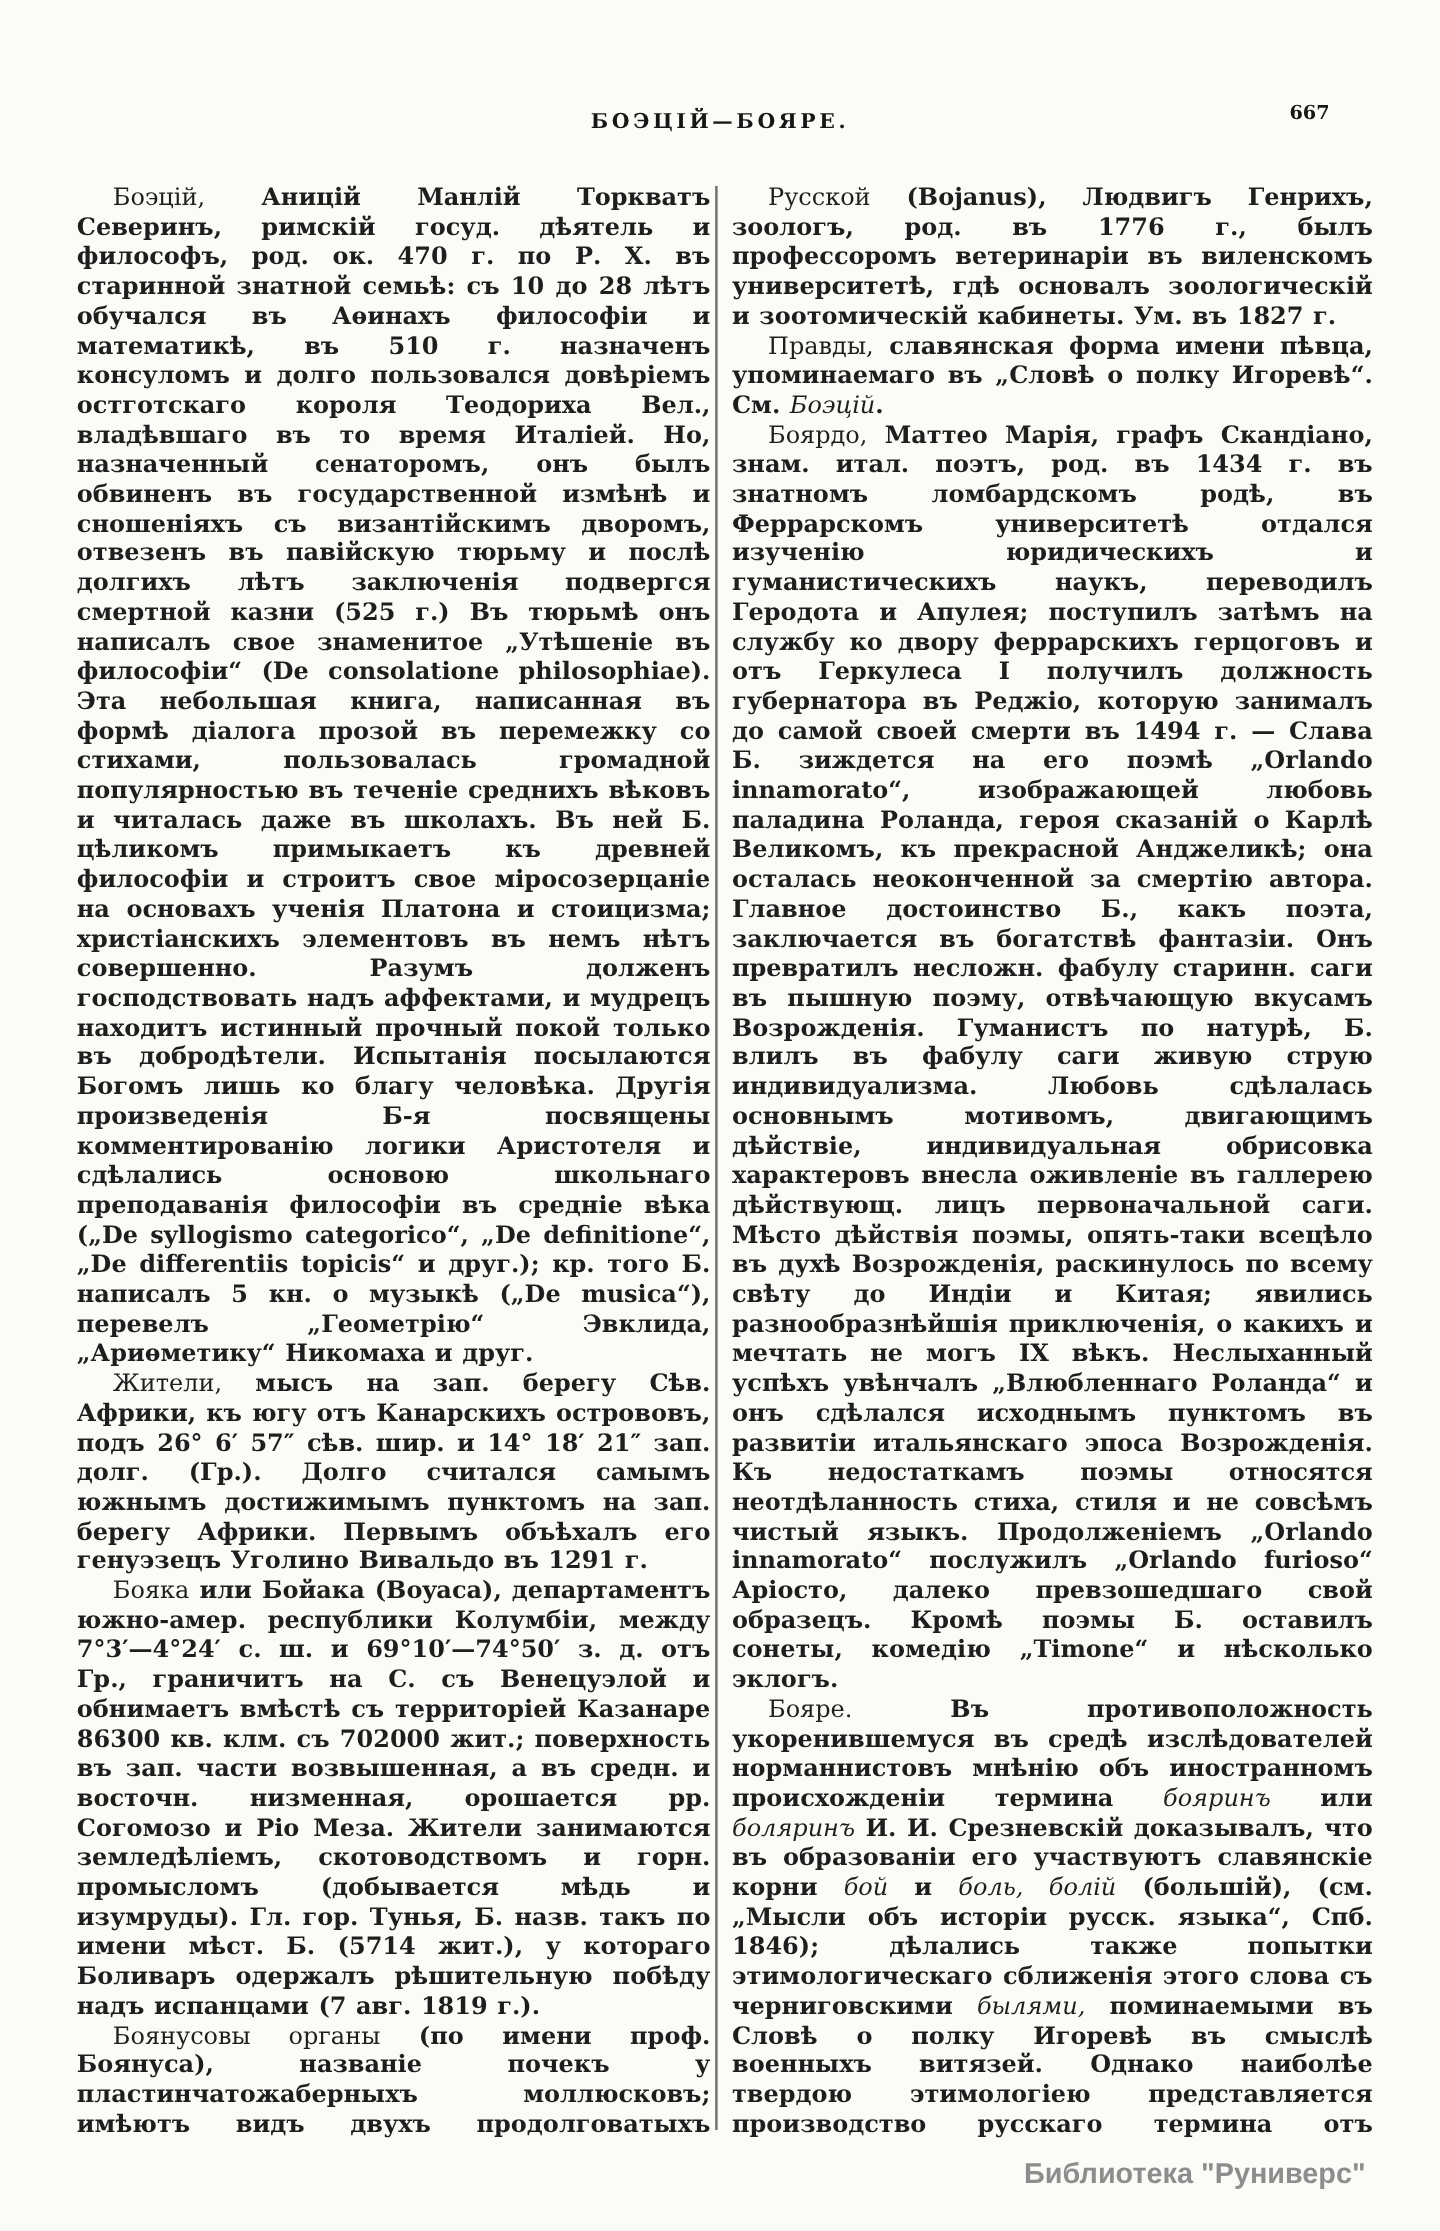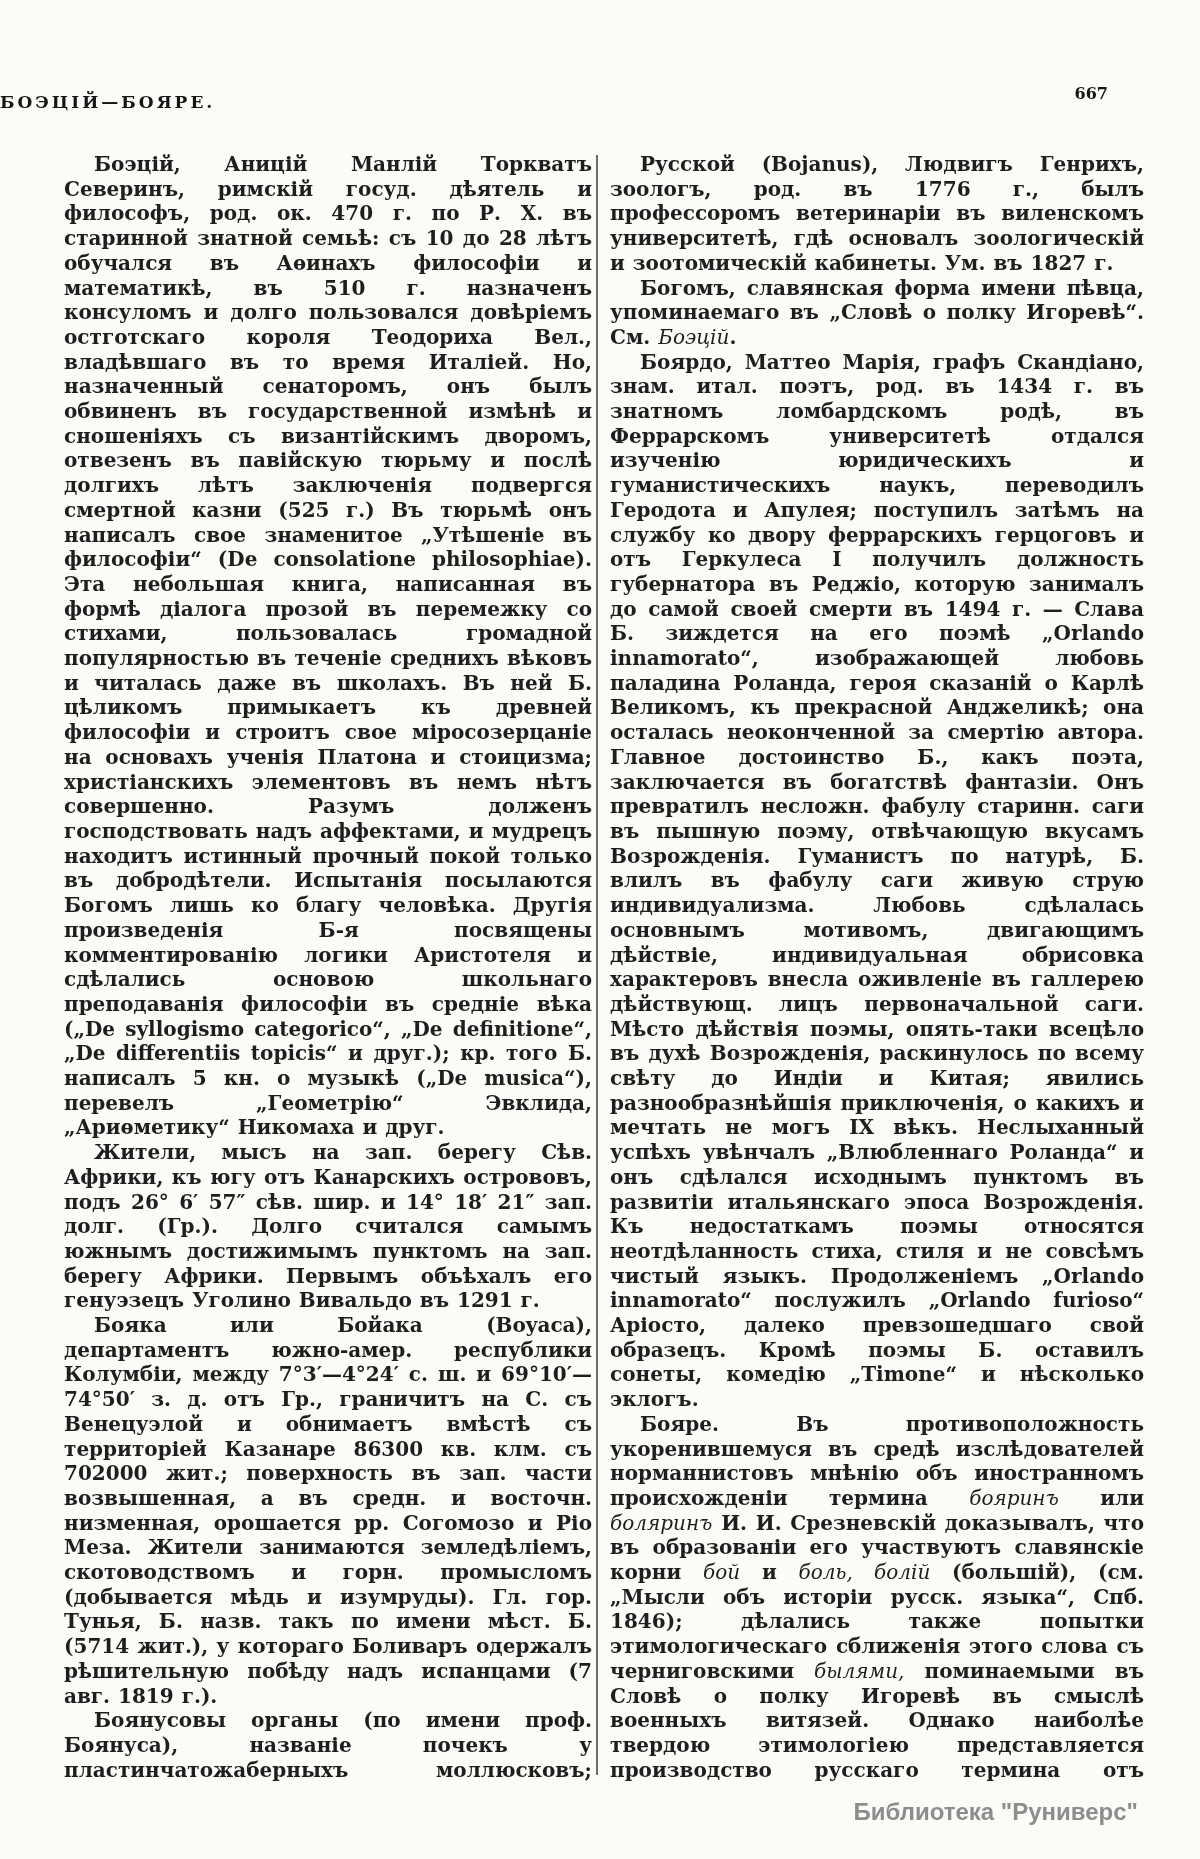--- a/index.html
+++ b/index.html
@@ -16,20 +16,21 @@
     background: #fbfcf8;
     color: #1e1e1e;
     font-family: "DejaVu Serif", "Liberation Serif", serif;
     overflow: hidden;
   }
   .running-head {
     position: absolute;
     top: 92px;
     left: 0;
     width: 100%;
+    text-align: center;
     font-size: 17px;
     font-weight: bold;
     letter-spacing: 3px;
     color: #161616;
   }
   .page-number {
     position: absolute;
     top: 84px;
     right: 92px;
     font-size: 16px;
@@ -56,21 +57,21 @@
     word-spacing: 1px;
   }
   .text-column.left  { left: 64px;  width: 528px; }
   .text-column.right { left: 610px; width: 534px; }
   .para {
     margin: 0;
     padding: 0;
     text-indent: 30px;
   }
   .para.noindent { text-indent: 0; }
-  .seg-bold   { font-weight: bold; }
+  .seg-bold   { font-weight: normal; }
   .seg-italic { font-style: italic; }
   .seg-normal { font-weight: bold; }
   .watermark {
     position: absolute;
     top: 1798px;
     right: 62px;
     font-family: "Liberation Sans", "DejaVu Sans", sans-serif;
     font-size: 24px;
     font-weight: bold;
     color: #8d8d8d;
@@ -91,20 +92,20 @@
 
   <div class="text-column left">
       <p class="para"><span class="seg-bold">Боэцій,</span><span class="seg-normal"> Аницій Манлій Торкватъ Северинъ, римскій госуд. дѣятель и философъ, род. ок. 470 г. по Р. Х. въ старинной знатной семьѣ: съ 10 до 28 лѣтъ обучался въ Аѳинахъ философіи и математикѣ, въ 510 г. назначенъ консуломъ и долго пользовался довѣріемъ остготскаго короля Теодориха Вел., владѣвшаго въ то время Италіей. Но, назначенный сенаторомъ, онъ былъ обвиненъ въ государственной измѣнѣ и сношеніяхъ съ византійскимъ дворомъ, отвезенъ въ павійскую тюрьму и послѣ долгихъ лѣтъ заключенія подвергся смертной казни (525 г.) Въ тюрьмѣ онъ написалъ свое знаменитое „Утѣшеніе въ философіи“ (De consolatione philosophiae). Эта небольшая книга, написанная въ формѣ діалога прозой въ перемежку со стихами, пользовалась громадной популярностью въ теченіе среднихъ вѣковъ и читалась даже въ школахъ. Въ ней Б. цѣликомъ примыкаетъ къ древней философіи и строитъ свое міросозерцаніе на основахъ ученія Платона и стоицизма; христіанскихъ элементовъ въ немъ нѣтъ совершенно. Разумъ долженъ господствовать надъ аффектами, и мудрецъ находитъ истинный прочный покой только въ добродѣтели. Испытанія посылаются Богомъ лишь ко благу человѣка. Другія произведенія Б-я посвящены комментированію логики Аристотеля и сдѣлались основою школьнаго преподаванія философіи въ средніе вѣка („De syllogismo categorico“, „De definitione“, „De differentiis topicis“ и друг.); кр. того Б. написалъ 5 кн. о музыкѣ („De musica“), перевелъ „Геометрію“ Эвклида, „Ариѳметику“ Никомаха и друг.</span></p>
       <p class="para"><span class="seg-bold">Жители,</span><span class="seg-normal"> мысъ на зап. берегу Сѣв. Африки, къ югу отъ Канарскихъ острововъ, подъ 26° 6′ 57″ сѣв. шир. и 14° 18′ 21″ зап. долг. (Гр.). Долго считался самымъ южнымъ достижимымъ пунктомъ на зап. берегу Африки. Первымъ объѣхалъ его генуэзецъ Уголино Вивальдо въ 1291 г.</span></p>
       <p class="para"><span class="seg-bold">Бояка</span><span class="seg-normal"> или Бойака (Boyaca), департаментъ южно-амер. республики Колумбіи, между 7°3′—4°24′ с. ш. и 69°10′—74°50′ з. д. отъ Гр., граничитъ на С. съ Венецуэлой и обнимаетъ вмѣстѣ съ территоріей Казанаре 86300 кв. клм. съ 702000 жит.; поверхность въ зап. части возвышенная, а въ средн. и восточн. низменная, орошается рр. Согомозо и Ріо Меза. Жители занимаются земледѣліемъ, скотоводствомъ и горн. промысломъ (добывается мѣдь и изумруды). Гл. гор. Тунья, Б. назв. такъ по имени мѣст. Б. (5714 жит.), у котораго Боливаръ одержалъ рѣшительную побѣду надъ испанцами (7 авг. 1819 г.).</span></p>
       <p class="para"><span class="seg-bold">Боянусовы органы</span><span class="seg-normal"> (по имени проф. Боянуса), названіе почекъ у пластинчатожаберныхъ моллюсковъ; имѣютъ видъ двухъ продолговатыхъ железистыхъ мѣшечковъ буроватаго, рѣже желтаго или зеленаго цвѣта и открываются съ каждой стороны ноги, близъ задняго замыкательнаго мускула, двумя ритмически расширяющимися маленькими отверстіями. Болѣе внутренняя часть ихъ со множествомъ складокъ пронизана густой сѣтью венозныхъ сосудовъ. Часть, лежащая ближе къ вывод-</span></p>
     </div>
 
   <div class="text-column right">
       <p class="para"><span class="seg-bold">Русской</span><span class="seg-normal"> (Bojanus), Людвигъ Генрихъ, зоологъ, род. въ 1776 г., былъ профессоромъ ветеринаріи въ виленскомъ университетѣ, гдѣ основалъ зоологическій и зоотомическій кабинеты. Ум. въ 1827 г.</span></p>
-      <p class="para"><span class="seg-bold">Богомъ,</span><span class="seg-normal"> славянская форма имени пѣвца, упоминаемаго въ „Словѣ о полку Игоревѣ“. См. </span><span class="seg-italic">Боэцій</span><span class="seg-normal">.</span></p>
+      <p class="para"><span class="seg-bold">Правды,</span><span class="seg-normal"> славянская форма имени пѣвца, упоминаемаго въ „Словѣ о полку Игоревѣ“. См. </span><span class="seg-italic">Боэцій</span><span class="seg-normal">.</span></p>
       <p class="para"><span class="seg-bold">Боярдо,</span><span class="seg-normal"> Маттео Марія, графъ Скандіано, знам. итал. поэтъ, род. въ 1434 г. въ знатномъ ломбардскомъ родѣ, въ Феррарскомъ университетѣ отдался изученію юридическихъ и гуманистическихъ наукъ, переводилъ Геродота и Апулея; поступилъ затѣмъ на службу ко двору феррарскихъ герцоговъ и отъ Геркулеса I получилъ должность губернатора въ Реджіо, которую занималъ до самой своей смерти въ 1494 г. — Слава Б. зиждется на его поэмѣ „Orlando innamorato“, изображающей любовь паладина Роланда, героя сказаній о Карлѣ Великомъ, къ прекрасной Анджеликѣ; она осталась неоконченной за смертію автора. Главное достоинство Б., какъ поэта, заключается въ богатствѣ фантазіи. Онъ превратилъ несложн. фабулу старинн. саги въ пышную поэму, отвѣчающую вкусамъ Возрожденія. Гуманистъ по натурѣ, Б. влилъ въ фабулу саги живую струю индивидуализма. Любовь сдѣлалась основнымъ мотивомъ, двигающимъ дѣйствіе, индивидуальная обрисовка характеровъ внесла оживленіе въ галлерею дѣйствующ. лицъ первоначальной саги. Мѣсто дѣйствія поэмы, опять-таки всецѣло въ духѣ Возрожденія, раскинулось по всему свѣту до Индіи и Китая; явились разнообразнѣйшія приключенія, о какихъ и мечтать не могъ IX вѣкъ. Неслыханный успѣхъ увѣнчалъ „Влюбленнаго Роланда“ и онъ сдѣлался исходнымъ пунктомъ въ развитіи итальянскаго эпоса Возрожденія. Къ недостаткамъ поэмы относятся неотдѣланность стиха, стиля и не совсѣмъ чистый языкъ. Продолженіемъ „Orlando innamorato“ послужилъ „Orlando furioso“ Аріосто, далеко превзошедшаго свой образецъ. Кромѣ поэмы Б. оставилъ сонеты, комедію „Timone“ и нѣсколько эклогъ.</span></p>
       <p class="para"><span class="seg-bold">Бояре.</span><span class="seg-normal"> Въ противоположность укоренившемуся въ средѣ изслѣдователей норманнистовъ мнѣнію объ иностранномъ происхожденіи термина </span><span class="seg-italic">бояринъ</span><span class="seg-normal"> или </span><span class="seg-italic">боляринъ</span><span class="seg-normal"> И. И. Срезневскій доказывалъ, что въ образованіи его участвуютъ славянскіе корни </span><span class="seg-italic">бой</span><span class="seg-normal"> и </span><span class="seg-italic">боль, болій</span><span class="seg-normal"> (большій), (см. „Мысли объ исторіи русск. языка“, Спб. 1846); дѣлались также попытки этимологическаго сближенія этого слова съ черниговскими </span><span class="seg-italic">былями,</span><span class="seg-normal"> поминаемыми въ Словѣ о полку Игоревѣ въ смыслѣ военныхъ витязей. Однако наиболѣе твердою этимологіею представляется производство русскаго термина отъ скандинавскаго </span><span class="seg-italic">boljarl,</span><span class="seg-normal"> ближайшимъ переводомъ котораго является старинное, рано исчезнувшее выраженіе </span><span class="seg-italic">огнищанинъ</span><span class="seg-normal"> (см. это слово), встрѣчаемое нами въ краткой редакціи Русской Правды и замѣненное (хотя не повсемѣстно) въ пространной редакціи того же памятника терминомъ </span></p>
     </div>
 
   <div class="watermark">Библиотека "Руниверс"</div>
 
 </div>
 
 </body></html>

